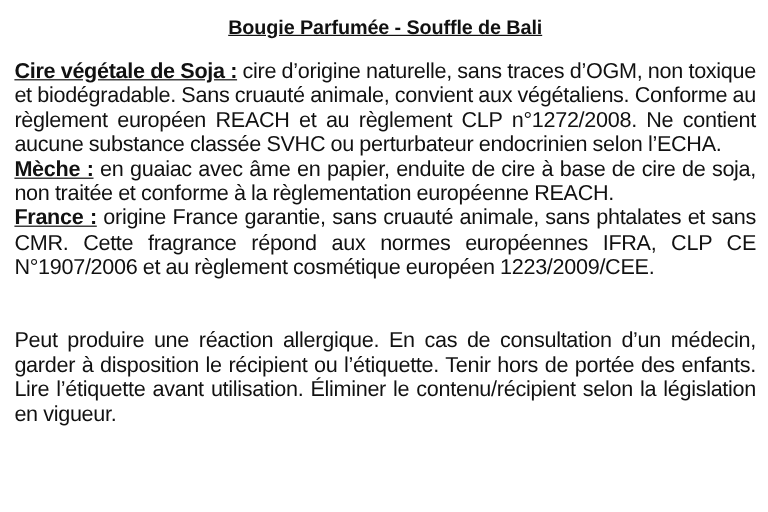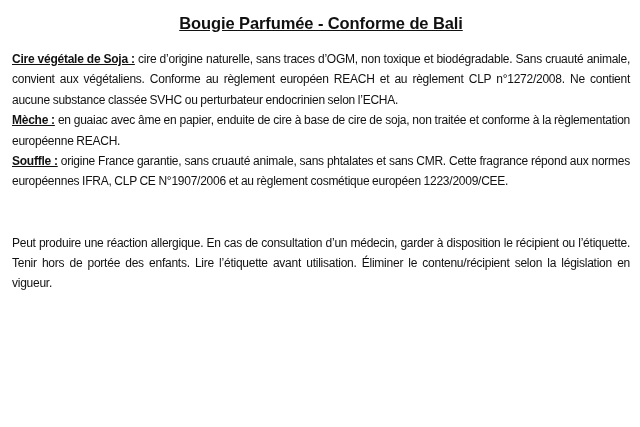--- a/index.html
+++ b/index.html
@@ -24,21 +24,21 @@
     .title {
       text-align: center;
       font-weight: bold;
       text-decoration: underline;
       font-size: 16.5px;
       line-height: 22px;
       margin: 0 0 15px 0;
       letter-spacing: -0.1px;
     }
     .para {
-      font-size: 12px;
+      font-size: 18px;
       line-height: 20.4px;
       text-align: justify;
       margin: 0;
       letter-spacing: -0.25px;
       word-spacing: -0.3px;
     }
     .para .label {
       font-weight: bold;
       text-decoration: underline;
     }
@@ -46,27 +46,27 @@
       height: 20.4px;
     }
     .last-line-left {
       text-align-last: left;
     }
   </style>
 </head>
 <body>
 
 <div class="page">
-  <h1 class="title">Bougie Parfumée - Conforme de Bali</h1>
+  <h1 class="title">Bougie Parfumée - Souffle de Bali</h1>
 
   <p class="para last-line-left"><span class="label">Cire végétale de Soja :</span><span> cire d’origine naturelle, sans traces d’OGM, non toxique et biodégradable. Sans cruauté animale, convient aux végétaliens. Conforme au règlement européen REACH et au règlement CLP n°1272/2008. Ne contient aucune substance classée SVHC ou perturbateur endocrinien selon l’ECHA.</span></p>
 
   <p class="para last-line-left"><span class="label">Mèche :</span><span> en guaiac avec âme en papier, enduite de cire à base de cire de soja, non traitée et conforme à la règlementation européenne REACH.</span></p>
 
-  <p class="para last-line-left"><span class="label">Souffle :</span><span> origine France garantie, sans cruauté animale, sans phtalates et sans CMR. Cette fragrance répond aux normes européennes IFRA, CLP CE N°1907/2006 et au règlement cosmétique européen 1223/2009/CEE.</span></p>
+  <p class="para last-line-left"><span class="label">France :</span><span> origine France garantie, sans cruauté animale, sans phtalates et sans CMR. Cette fragrance répond aux normes européennes IFRA, CLP CE N°1907/2006 et au règlement cosmétique européen 1223/2009/CEE.</span></p>
 
   <div class="spacer"></div>
 
 
   <div class="spacer"></div>
 
   <p class="para last-line-left">Peut produire une réaction allergique. En cas de consultation d’un médecin, garder à disposition le récipient ou l’étiquette. Tenir hors de portée des enfants. Lire l’étiquette avant utilisation. Éliminer le contenu/récipient selon la législation en vigueur.</p>
 </div>
 
 </body></html>

